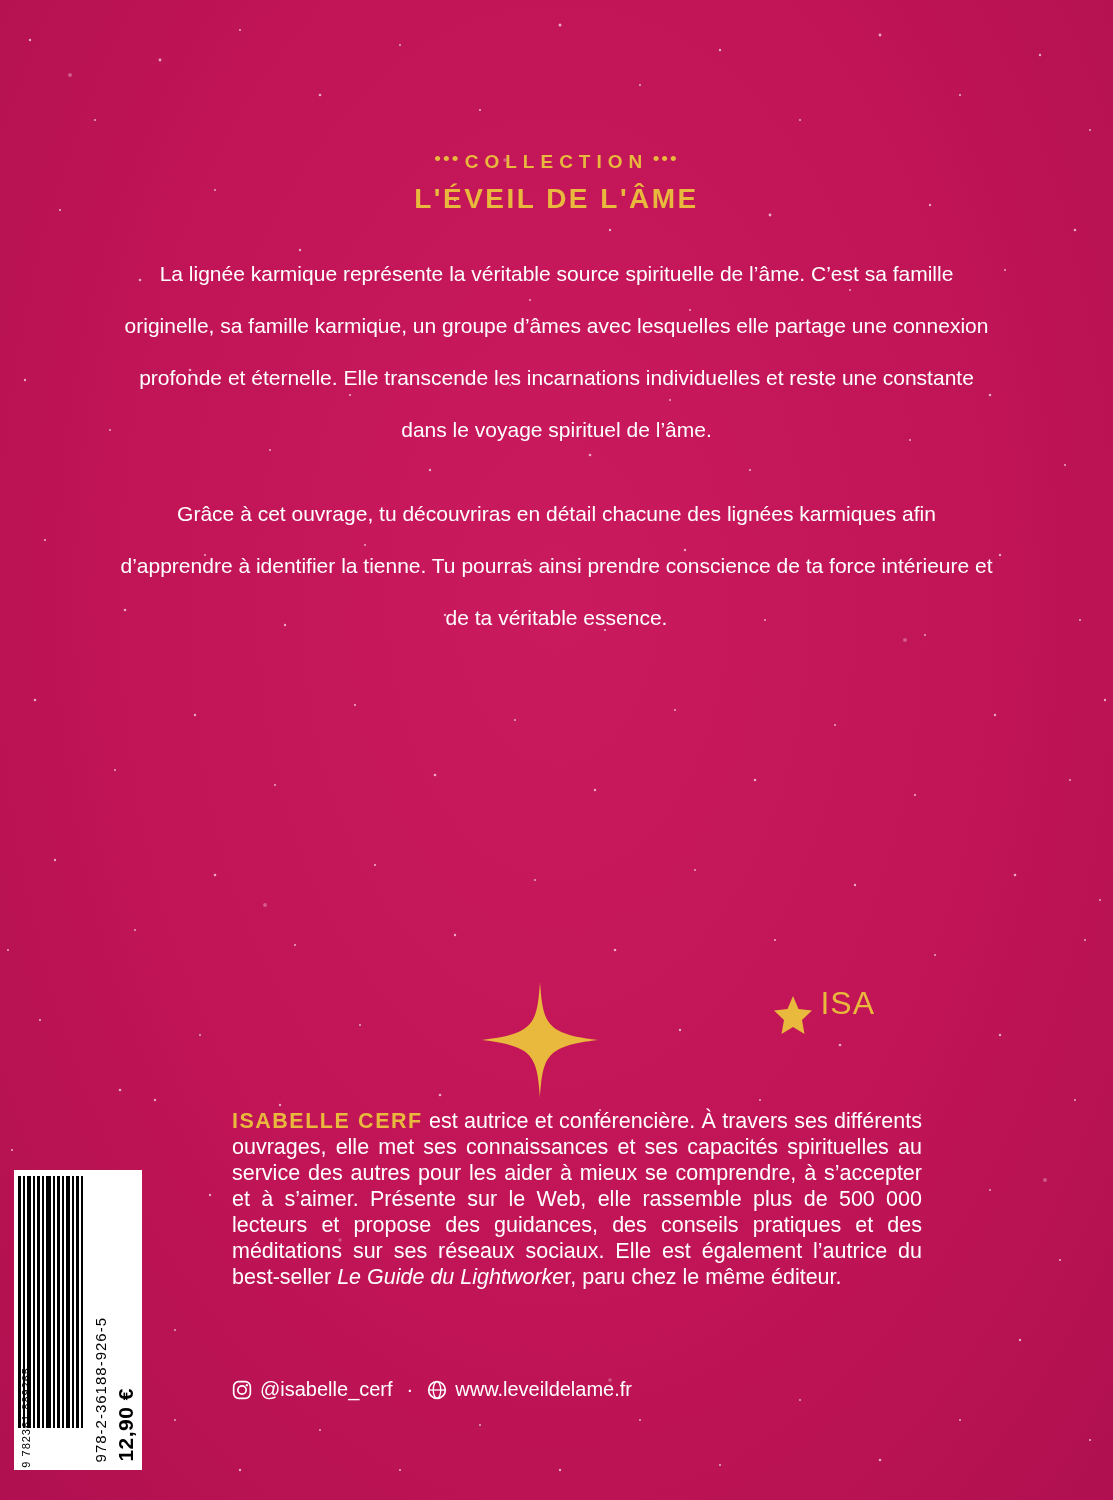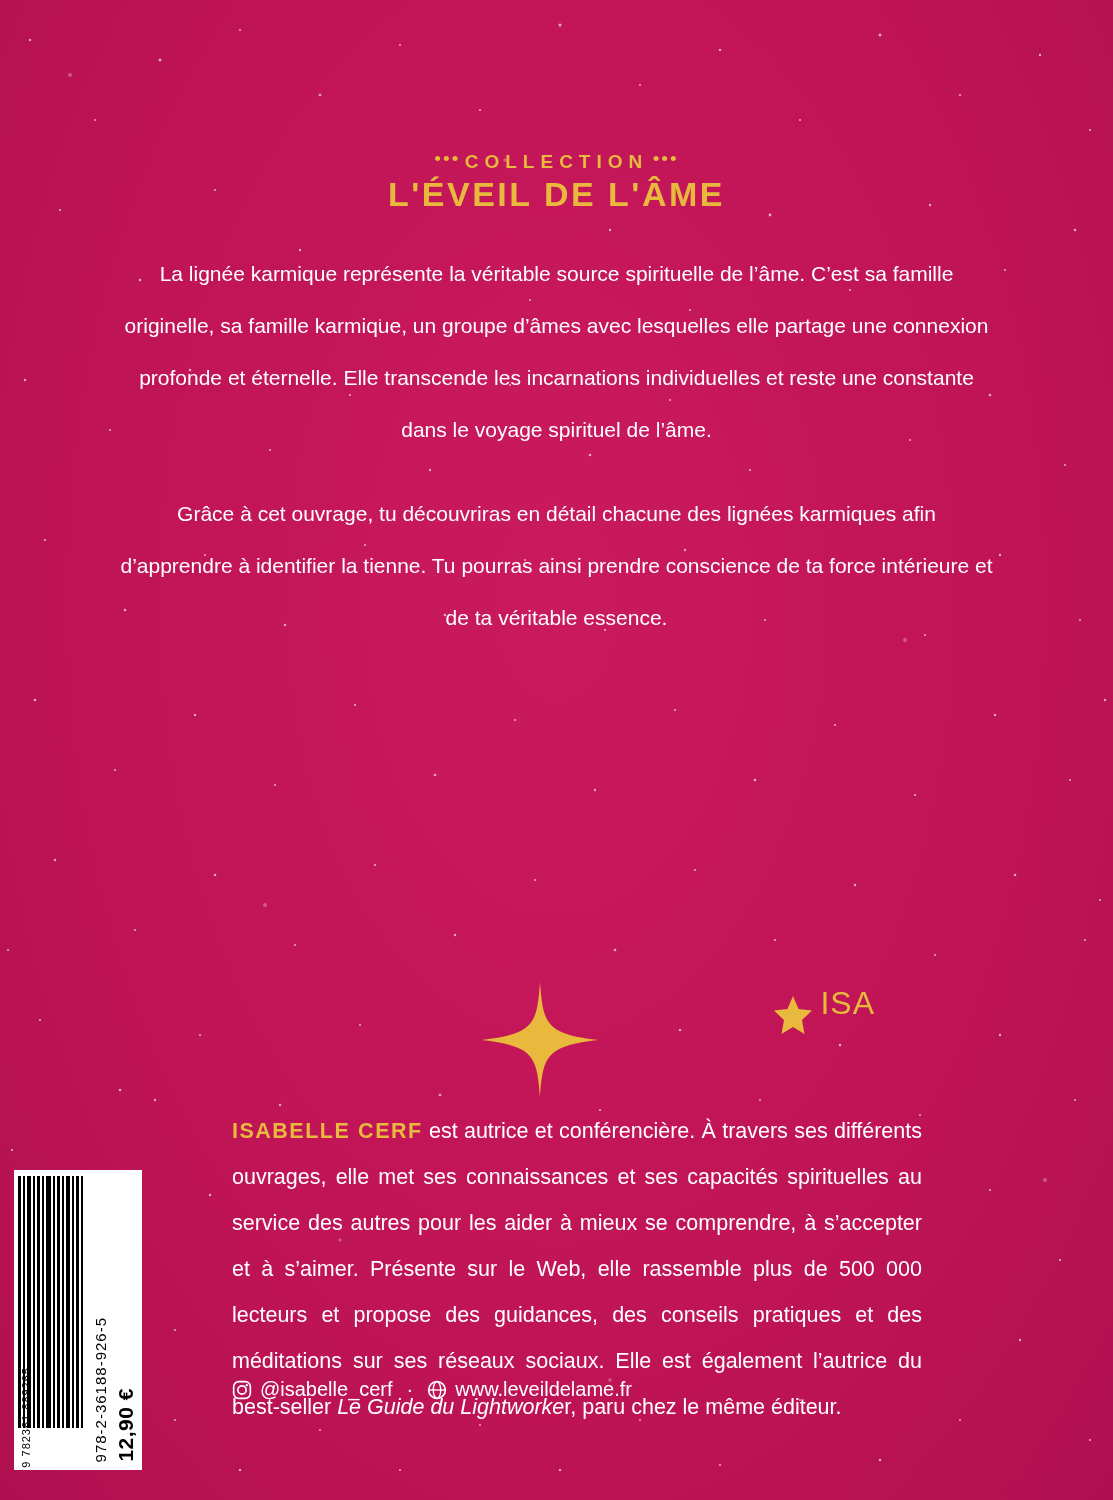--- a/index.html
+++ b/index.html
@@ -42,24 +42,24 @@
     display: inline-block;
   }
   .dots {
     color: #e8b93c;
     font-size: 19px;
     letter-spacing: 2px;
     vertical-align: 3px;
   }
   .collection-name {
     color: #e8b93c;
-    font-size: 34px;
+    font-size: 28px;
     font-weight: bold;
     letter-spacing: 2.5px;
-    margin-top: 2px;
+    margin-top: 10px;
   }
   .blurb {
     position: absolute;
     left: 120px;
     width: 873px;
     top: 248px;
     text-align: center;
     color: #ffffff;
     font-size: 21px;
     line-height: 52px;
@@ -93,21 +93,21 @@
     height: 120px;
   }
 
   .author-block {
     position: absolute;
     left: 232px;
     top: 1108px;
     width: 690px;
     color: #ffffff;
     font-size: 21.5px;
-    line-height: 46px;
+    line-height: 26px;
     text-align: justify;
   }
   .author-name {
     color: #e8b93c;
     font-weight: bold;
     letter-spacing: 1.5px;
   }
   .book-italic { font-style: italic; }
 
   .social-row {

